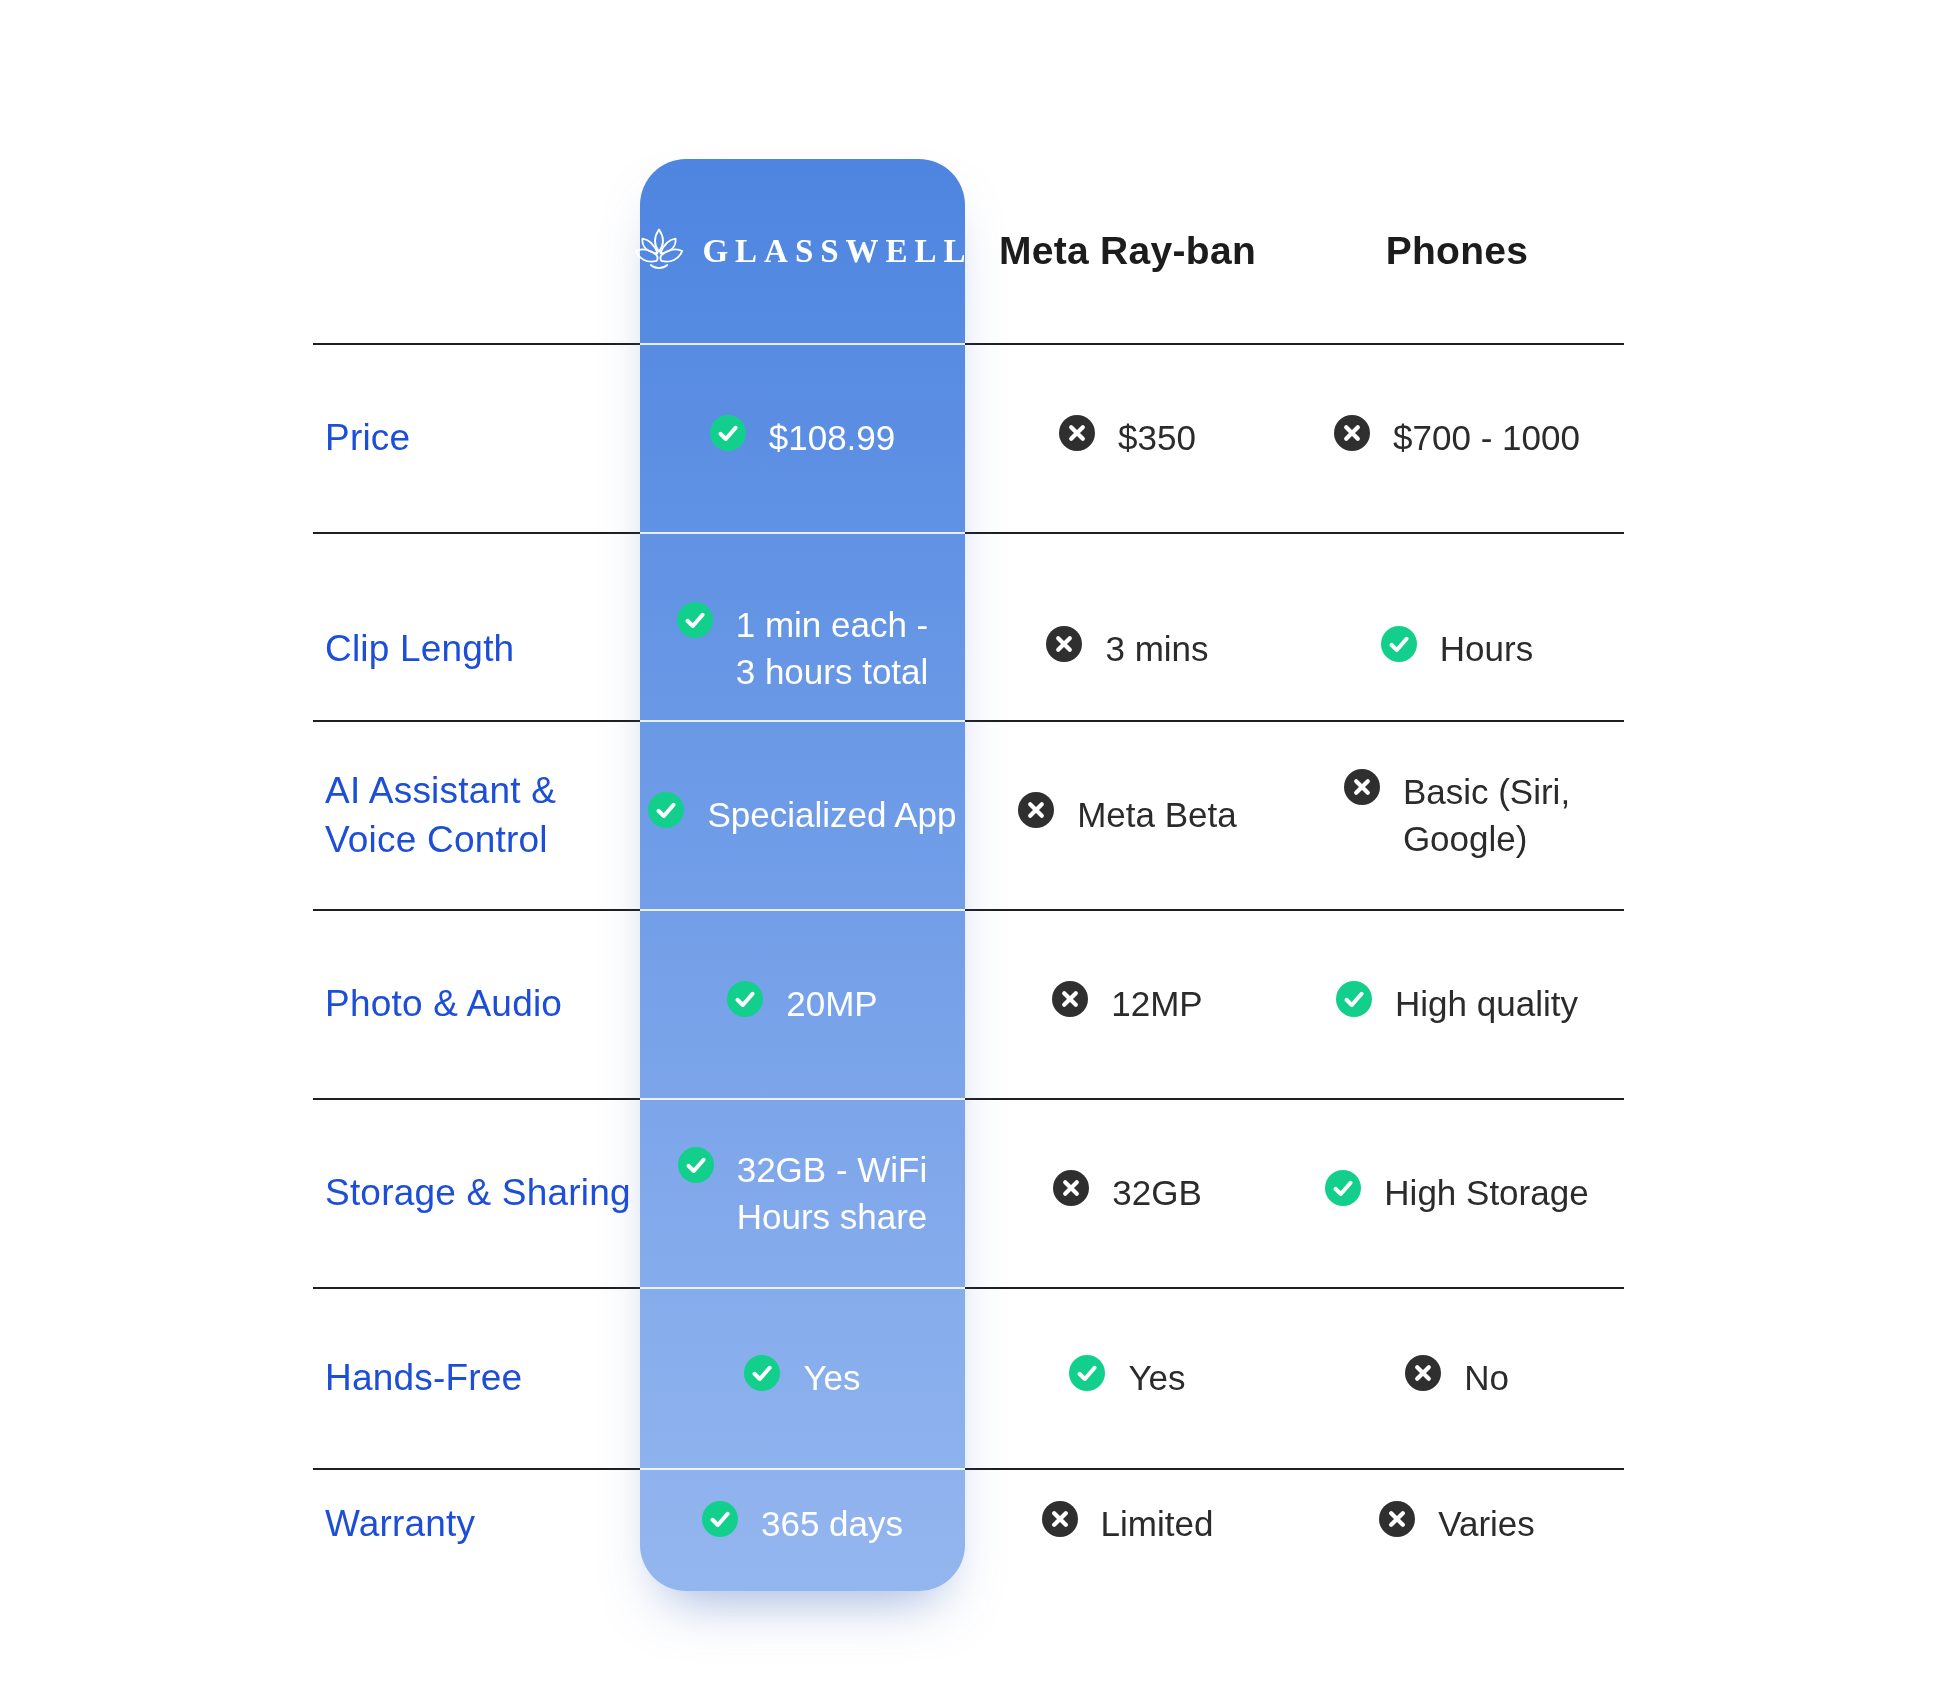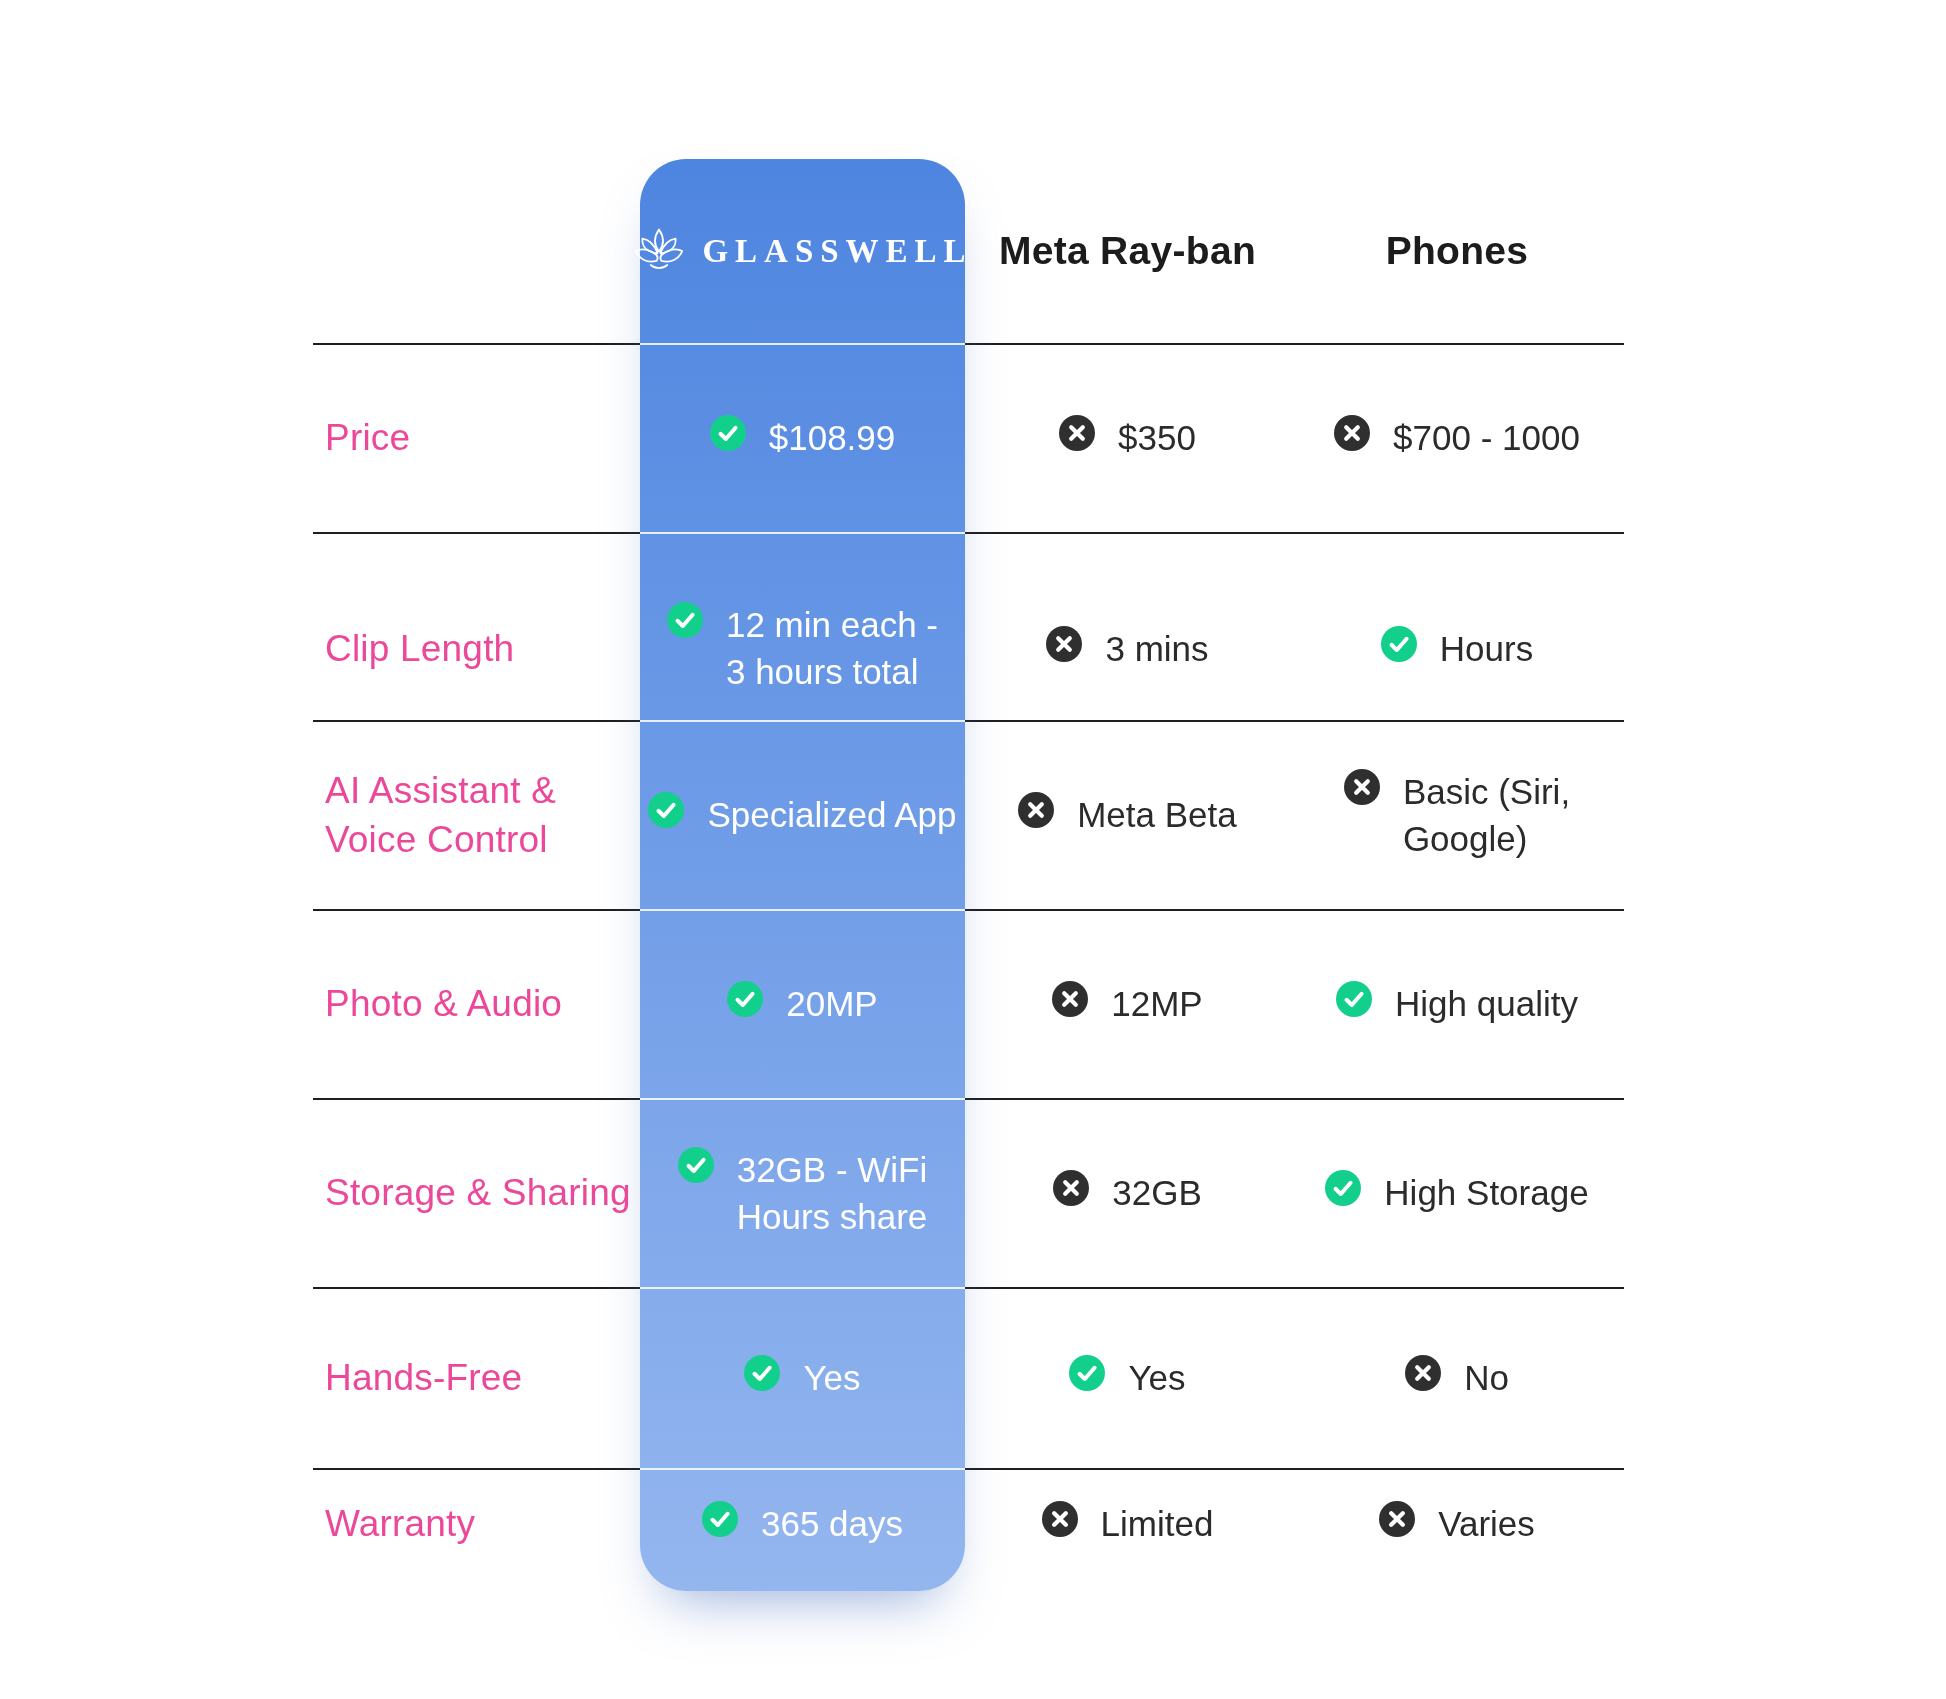--- a/index.html
+++ b/index.html
@@ -13,21 +13,21 @@
     border-radius:46px;z-index:2;
     box-shadow:0 30px 55px -24px rgba(70,110,190,0.55);
   }
   .wline{position:absolute;left:640px;width:325px;height:2px;background:rgba(255,255,255,0.85);z-index:3;}
   .row{position:absolute;left:313px;width:1311px;display:flex;align-items:center;z-index:4;}
   .cell{display:flex;align-items:center;justify-content:center;box-sizing:border-box;}
   .c-label{width:327px;justify-content:flex-start;padding-left:12px;}
   .c-gw{width:325px;}
   .c-meta{width:325px;}
   .c-phones{width:334px;}
-  .feature{font-size:37px;color:#ec4899;line-height:1.32;white-space:pre-line;letter-spacing:0.2px;}
+  .feature{font-size:37px;color:#1d4ed8;line-height:1.32;white-space:pre-line;letter-spacing:0.2px;}
   .pair{display:flex;gap:23px;}
   .val{font-size:35px;color:#2b2b2b;line-height:1.34;white-space:pre-line;}
   .c-gw .val{color:#ffffff;}
   .icon{width:36px;height:36px;flex:0 0 36px;display:block;}
   .icon svg{width:36px;height:36px;display:block;}
   .colhead{font-size:39px;font-weight:700;color:#1c1c1c;letter-spacing:0.3px;}
   .logo{display:flex;align-items:center;gap:14px;}
   .logo-icon svg{width:54px;height:48px;display:block;}
   .logo-text{
     font-family:"Liberation Serif","DejaVu Serif",serif;
@@ -130,21 +130,21 @@
           <span class="feature">Clip Length</span>
         </div>
         <div class="cell c-gw">
           <div class="pair">
             <span class="icon">
               <svg viewBox="0 0 36 36">
                 <circle cx="18" cy="18" r="18" fill="#12D08B"></circle>
                 <path d="M10.5 18.8 L15.8 24 L25.6 12.8" fill="none" stroke="#fff" stroke-width="4" stroke-linecap="round" stroke-linejoin="round"></path>
               </svg>
             </span>
-            <span class="val">12 min each -
+            <span class="val">1 min each -
 3 hours total</span>
           </div>
         </div>
         <div class="cell c-meta">
           <div class="pair">
             <span class="icon">
               <svg viewBox="0 0 36 36">
                 <circle cx="18" cy="18" r="18" fill="#2F2F2F"></circle>
                 <path d="M12.2 12.2 L23.8 23.8 M23.8 12.2 L12.2 23.8" fill="none" stroke="#fff" stroke-width="4.2" stroke-linecap="round"></path>
               </svg>

